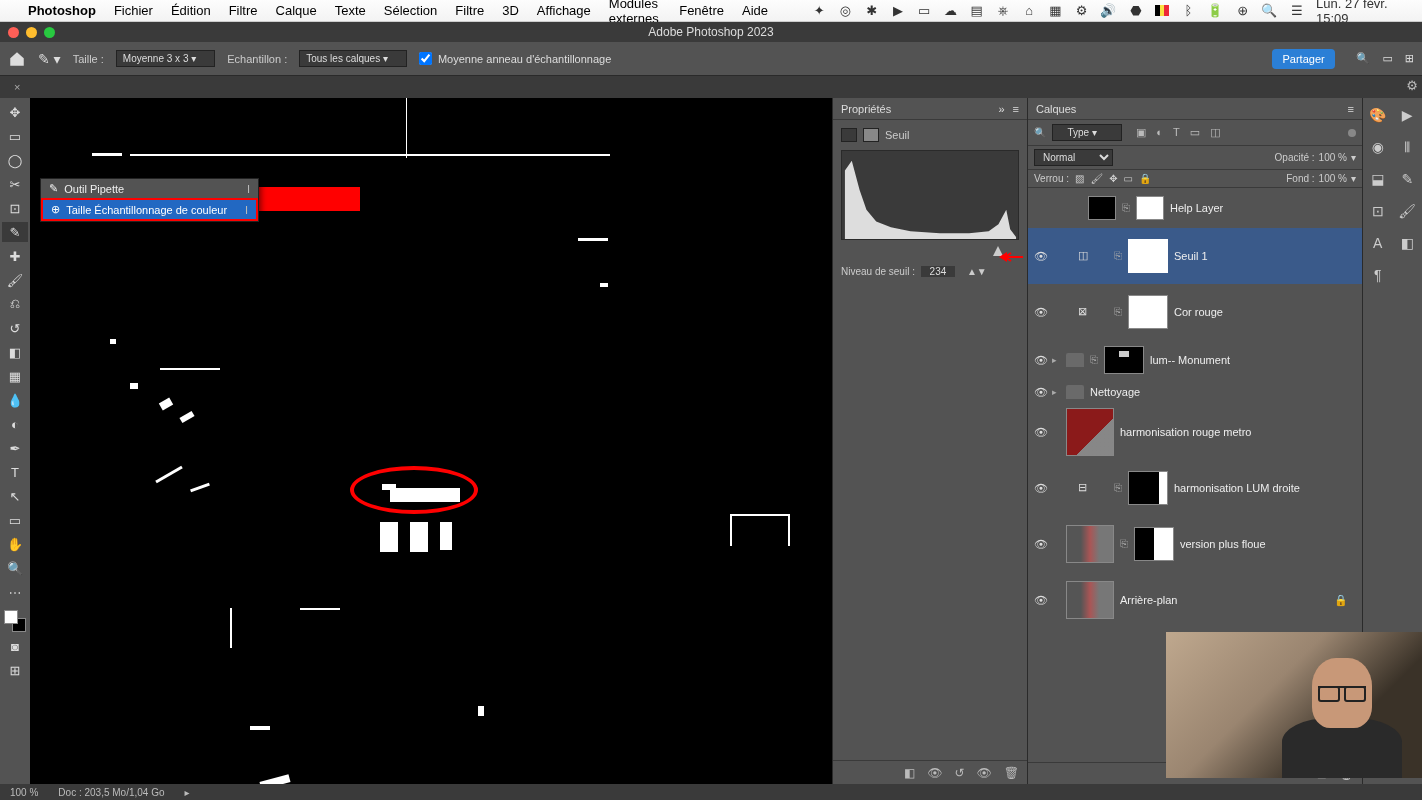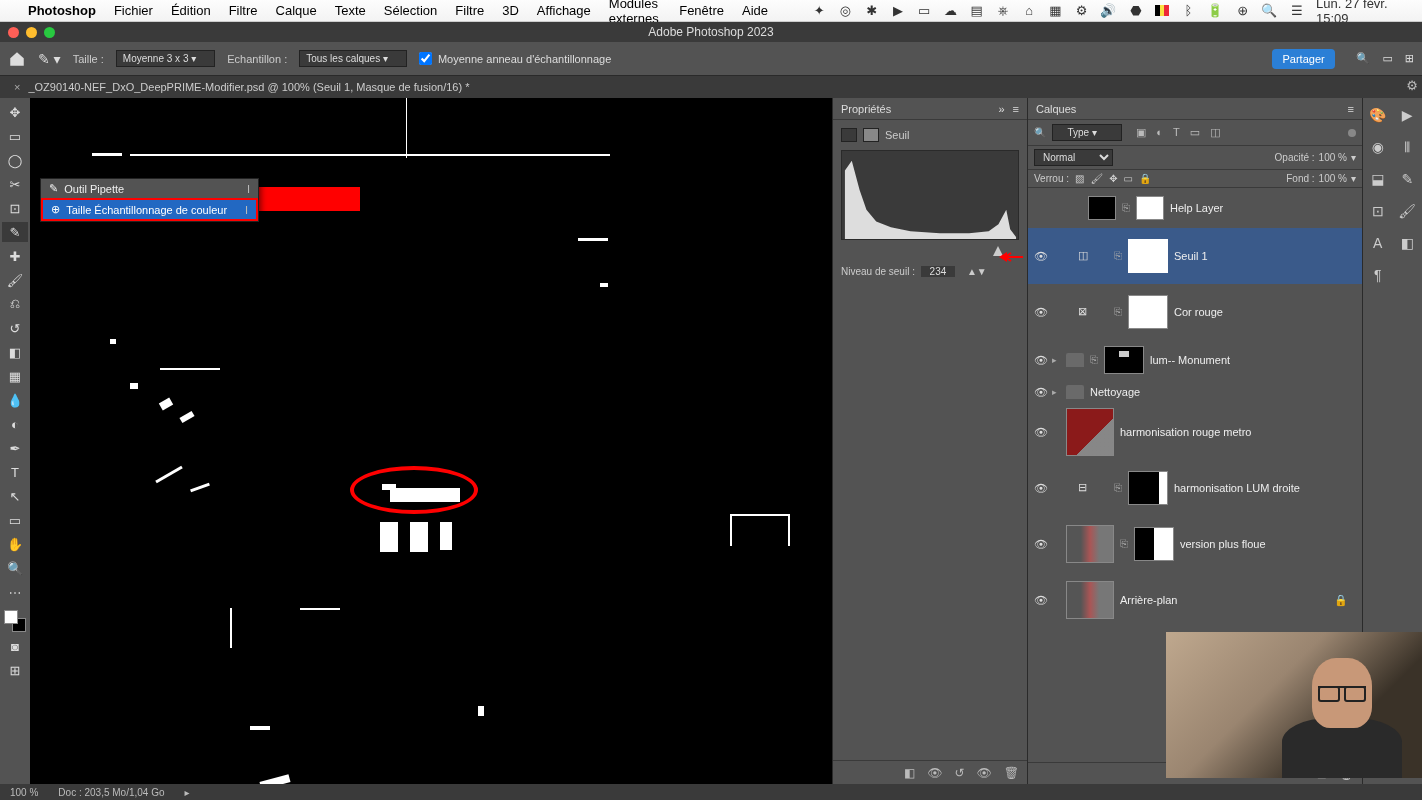--- a/index.html
+++ b/index.html
@@ -208,21 +208,20 @@
   <span class="share-btn">Partager</span>
   <div class="top-right-icons">
     <span>🔍</span>
     <span>▭</span>
     <span>⊞</span>
   </div>
 </div>
 
 <div class="doc-tab-bar">
   <span class="x">×</span>
-  <span>_OZ90140-NEF_DxO_DeepPRIME-Modifier.psd @ 100% (Seuil 1, Masque de fusion/16) *</span>
 </div>
 
 <div class="main">
 
   <div class="toolbar">
     <div class="tool">✥</div>
     <div class="tool">▭</div>
     <div class="tool">◯</div>
     <div class="tool">✂</div>
     <div class="tool">⊡</div>

